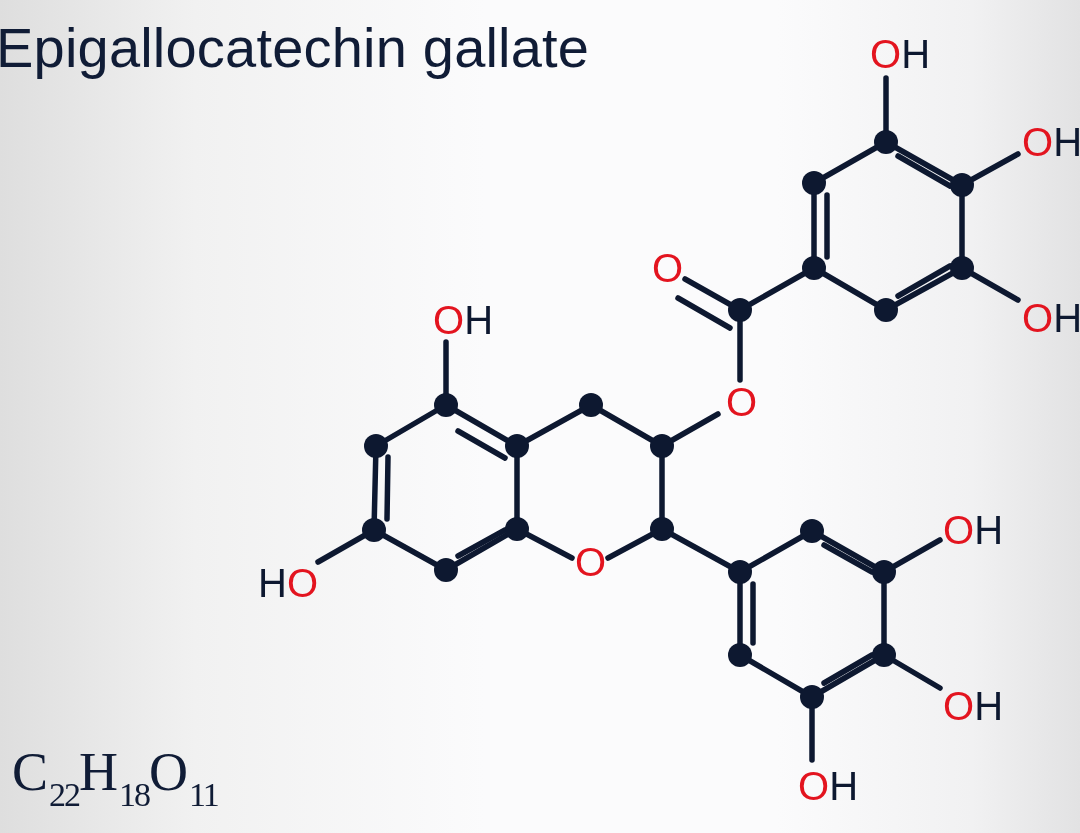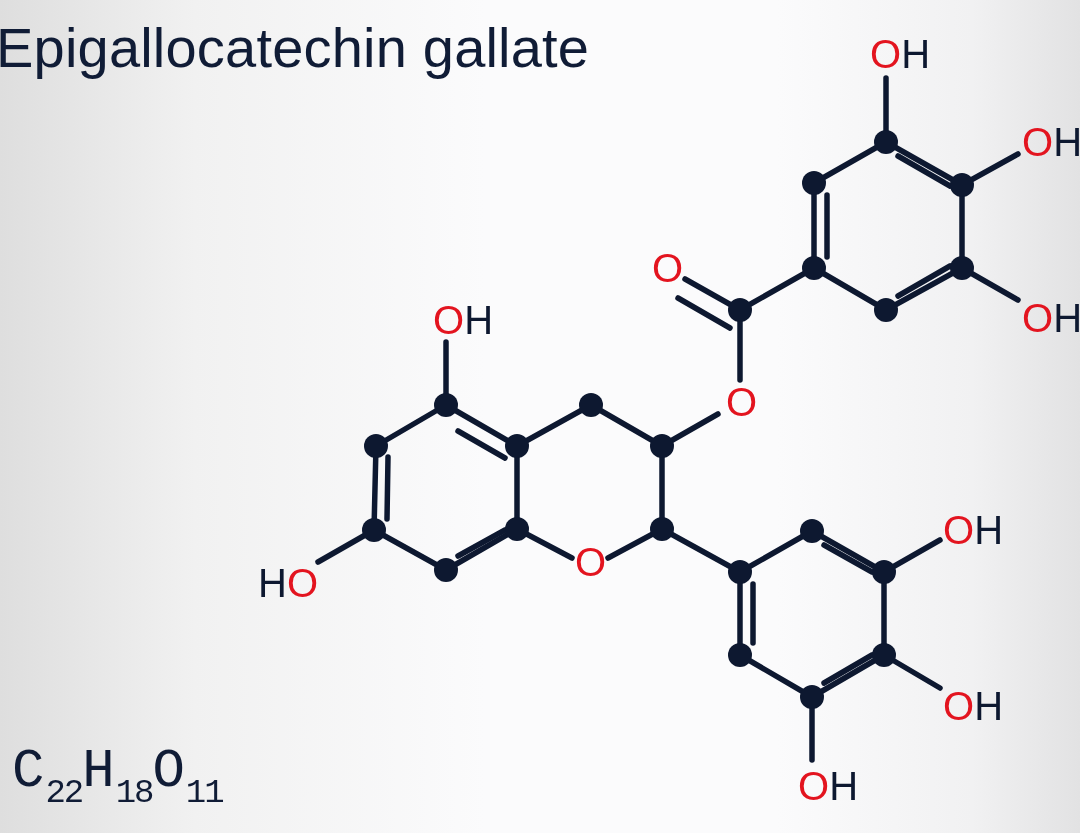--- a/index.html
+++ b/index.html
@@ -8,21 +8,21 @@
       background: linear-gradient(90deg, #dedede 0%, #f1f1f1 18%, #fbfbfc 45%, #fbfbfc 72%, #f1f1f2 90%, #e2e2e3 100%);
       font-family: "Liberation Sans", "DejaVu Sans", sans-serif;
     }
     .title {
       position: absolute; left: -4px; top: 20px;
       font-size: 56px; color: #101c36; letter-spacing: 0.2px;
       font-family: "Liberation Sans", sans-serif; line-height: 1;
     }
     .formula {
       position: absolute; left: 12px; top: 745px;
-      color: #101c36; font-family: Liberation Mono, monospace;
+      color: #101c36; font-family: Liberation Serif, serif;
       font-size: 54px; line-height: 1; white-space: nowrap;
     }
     .formula .sub { font-size: 34px; vertical-align: -16px; margin-left: 1px; letter-spacing: -2px; }
     svg.mol { position: absolute; left: 0; top: 0; }
     .bond { stroke: #0d1830; stroke-width: 5.5; stroke-linecap: round; }
     .atom { fill: #0d1830; }
     .lbl { font-family: "Liberation Sans", sans-serif; font-size: 40px; }
     .o { fill: #e3141f; }
     .h { fill: #0d1830; }
   </style>

